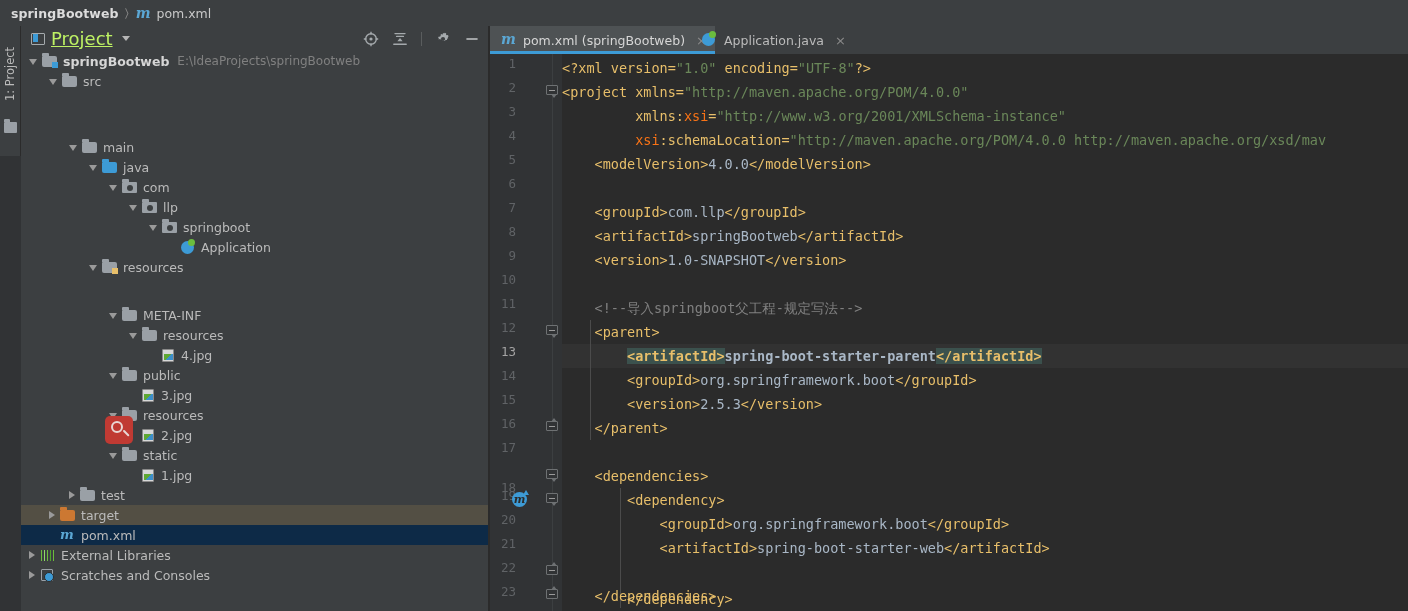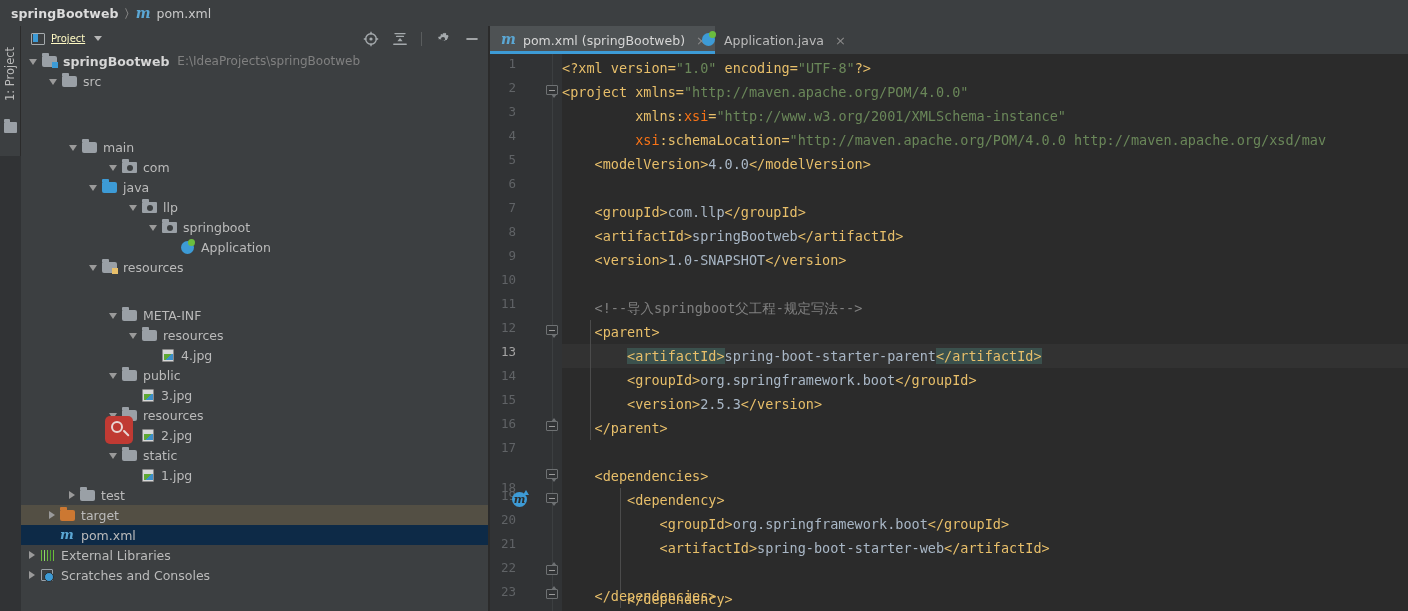--- a/index.html
+++ b/index.html
@@ -62,21 +62,21 @@
   }
   .proj-title-box { display: flex; align-items: center; padding-left: 10px; gap: 6px; }
   .proj-win-icon {
     width: 14px; height: 12px; border: 1.6px solid #a5aaad; border-radius: 1px;
     position: relative; background: #3c3f41;
   }
   .proj-win-icon:after {
     content:""; position:absolute; left:0.5px; top:0.5px; width:5px; height:7.5px;
     background:#3d9bd6;
   }
-  .proj-title { color: #fef9c3; font-size: 10px; text-decoration: underline; }
+  .proj-title { color: #bef264; font-size: 18px; text-decoration: underline; }
   .caret-down {
     width:0;height:0;border-left:4px solid transparent;border-right:4px solid transparent;
     border-top:5px solid #b6b6b6; margin-left:3px;
   }
   .proj-tools { position:absolute; right: 8px; top:0; height:25px; display:flex; align-items:center; gap:13px; }
   .tb-ico { width:16px; height:16px; position:relative; }
   .tb-sep { width:1px; height:14px; background:#5a5d5e; }
 
   
   .tree { position: absolute; left: 0; top: 25px; width: 467px; height: 560px; }
@@ -317,33 +317,33 @@
           </span>
           <span class="row-label">src</span>
         </div>
         <div class="row" style="padding-left: 48px; margin-top: 46px;">
           <span class="arrow open"></span>
           <span class="ico">
             <span class="folder"></span>
           </span>
           <span class="row-label">main</span>
         </div>
+        <div class="row" style="padding-left: 68px;">
+          <span class="arrow open"></span>
+          <span class="ico">
+            <span class="folder blue"></span>
+          </span>
+          <span class="row-label">java</span>
+        </div>
         <div class="row" style="padding-left: 88px;">
           <span class="arrow open"></span>
           <span class="ico">
             <span class="pkg"></span>
           </span>
           <span class="row-label">com</span>
-        </div>
-        <div class="row" style="padding-left: 68px;">
-          <span class="arrow open"></span>
-          <span class="ico">
-            <span class="folder blue"></span>
-          </span>
-          <span class="row-label">java</span>
         </div>
         <div class="row" style="padding-left: 108px;">
           <span class="arrow open"></span>
           <span class="ico">
             <span class="pkg"></span>
           </span>
           <span class="row-label">llp</span>
         </div>
         <div class="row" style="padding-left: 128px;">
           <span class="arrow open"></span>
@@ -564,21 +564,21 @@
           <div class="cl" style="top: 50px;"><span class="txt">         </span><span class="tag">xmlns:</span><span class="attr">xsi</span><span class="tag">=</span><span class="str">"http://www.w3.org/2001/XMLSchema-instance"</span></div>
           <div class="cl" style="top: 74px;"><span class="txt">         </span><span class="attr">xsi</span><span class="tag">:schemaLocation</span><span class="tag">=</span><span class="str">"http://maven.apache.org/POM/4.0.0 http://maven.apache.org/xsd/mav</span></div>
           <div class="cl" style="top: 98px;"><span class="txt">    </span><span class="tag">&lt;modelVersion&gt;</span><span class="txt">4.0.0</span><span class="tag">&lt;/modelVersion&gt;</span></div>
           <div class="cl" style="top: 122px;"></div>
           <div class="cl" style="top: 146px;"><span class="txt">    </span><span class="tag">&lt;groupId&gt;</span><span class="txt">com.llp</span><span class="tag">&lt;/groupId&gt;</span></div>
           <div class="cl" style="top: 170px;"><span class="txt">    </span><span class="tag">&lt;artifactId&gt;</span><span class="txt">springBootweb</span><span class="tag">&lt;/artifactId&gt;</span></div>
           <div class="cl" style="top: 194px;"><span class="txt">    </span><span class="tag">&lt;version&gt;</span><span class="txt">1.0-SNAPSHOT</span><span class="tag">&lt;/version&gt;</span></div>
           <div class="cl" style="top: 218px;"></div>
           <div class="cl" style="top: 242px;"><span class="txt">    </span><span class="cmt">&lt;!--导入springboot父工程-规定写法--&gt;</span></div>
           <div class="cl" style="top: 266px;"><span class="txt">    </span><span class="tag">&lt;parent&gt;</span></div>
-          <div class="cl" style="top: 290px;"><span class="txt">        </span><span class="tag hl">&lt;artifactId&gt;</span><span class="txt">spring-boot-starter-parent</span><span class="tag hl">&lt;/artifac</span><span class="caret"></span><span class="tag hl">tId&gt;</span></div>
+          <div class="cl" style="top: 290px; font-weight: bold;"><span class="txt">        </span><span class="tag hl">&lt;artifactId&gt;</span><span class="txt">spring-boot-starter-parent</span><span class="tag hl">&lt;/artifac</span><span class="caret"></span><span class="tag hl">tId&gt;</span></div>
           <div class="cl" style="top: 314px;"><span class="txt">        </span><span class="tag">&lt;groupId&gt;</span><span class="txt">org.springframework.boot</span><span class="tag">&lt;/groupId&gt;</span></div>
           <div class="cl" style="top: 338px;"><span class="txt">        </span><span class="tag">&lt;version&gt;</span><span class="txt">2.5.3</span><span class="tag">&lt;/version&gt;</span></div>
           <div class="cl" style="top: 362px;"><span class="txt">    </span><span class="tag">&lt;/parent&gt;</span></div>
           <div class="cl" style="top: 386px;"></div>
           <div class="cl" style="top: 410px;"><span class="txt">    </span><span class="tag">&lt;dependencies&gt;</span></div>
           <div class="cl" style="top: 434px;"><span class="txt">        </span><span class="tag">&lt;dependency&gt;</span></div>
           <div class="cl" style="top: 458px;"><span class="txt">            </span><span class="tag">&lt;groupId&gt;</span><span class="txt">org.springframework.boot</span><span class="tag">&lt;/groupId&gt;</span></div>
           <div class="cl" style="top: 482px;"><span class="txt">            </span><span class="tag">&lt;artifactId&gt;</span><span class="txt">spring-boot-starter-web</span><span class="tag">&lt;/artifactId&gt;</span></div>
           <div class="cl" style="top: 533px;"><span class="txt">        </span><span class="tag">&lt;/dependency&gt;</span></div>
           <div class="cl" style="top: 530px;"><span class="txt">    </span><span class="tag">&lt;/dependencies&gt;</span></div>

